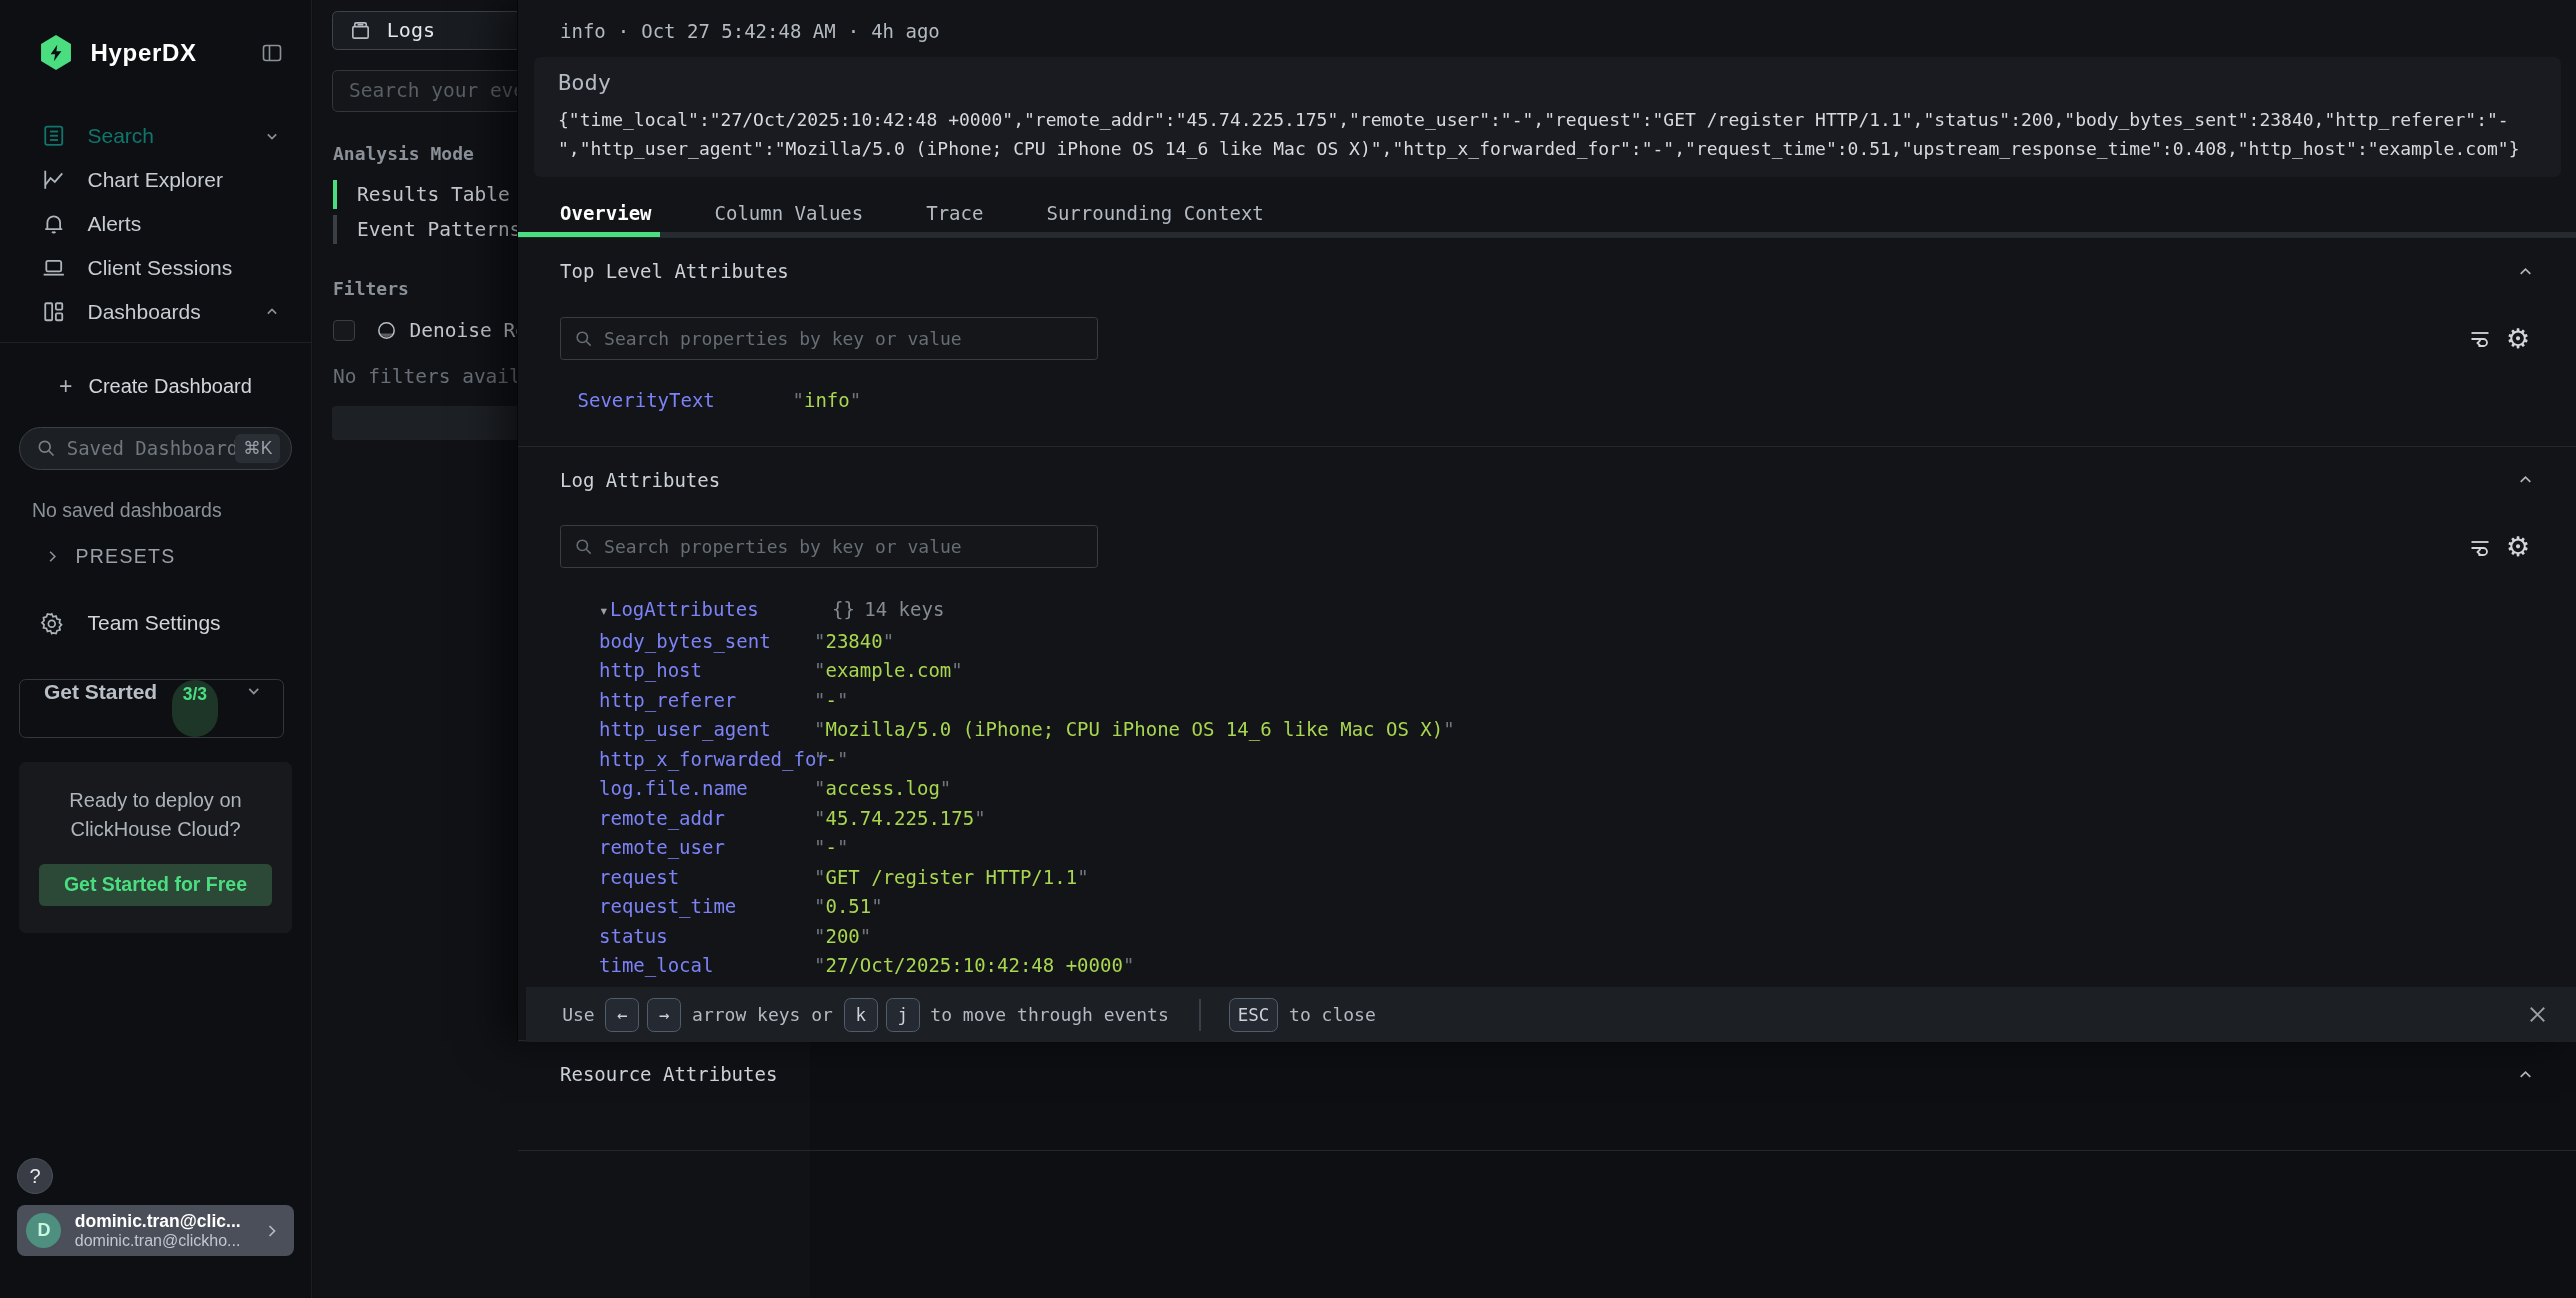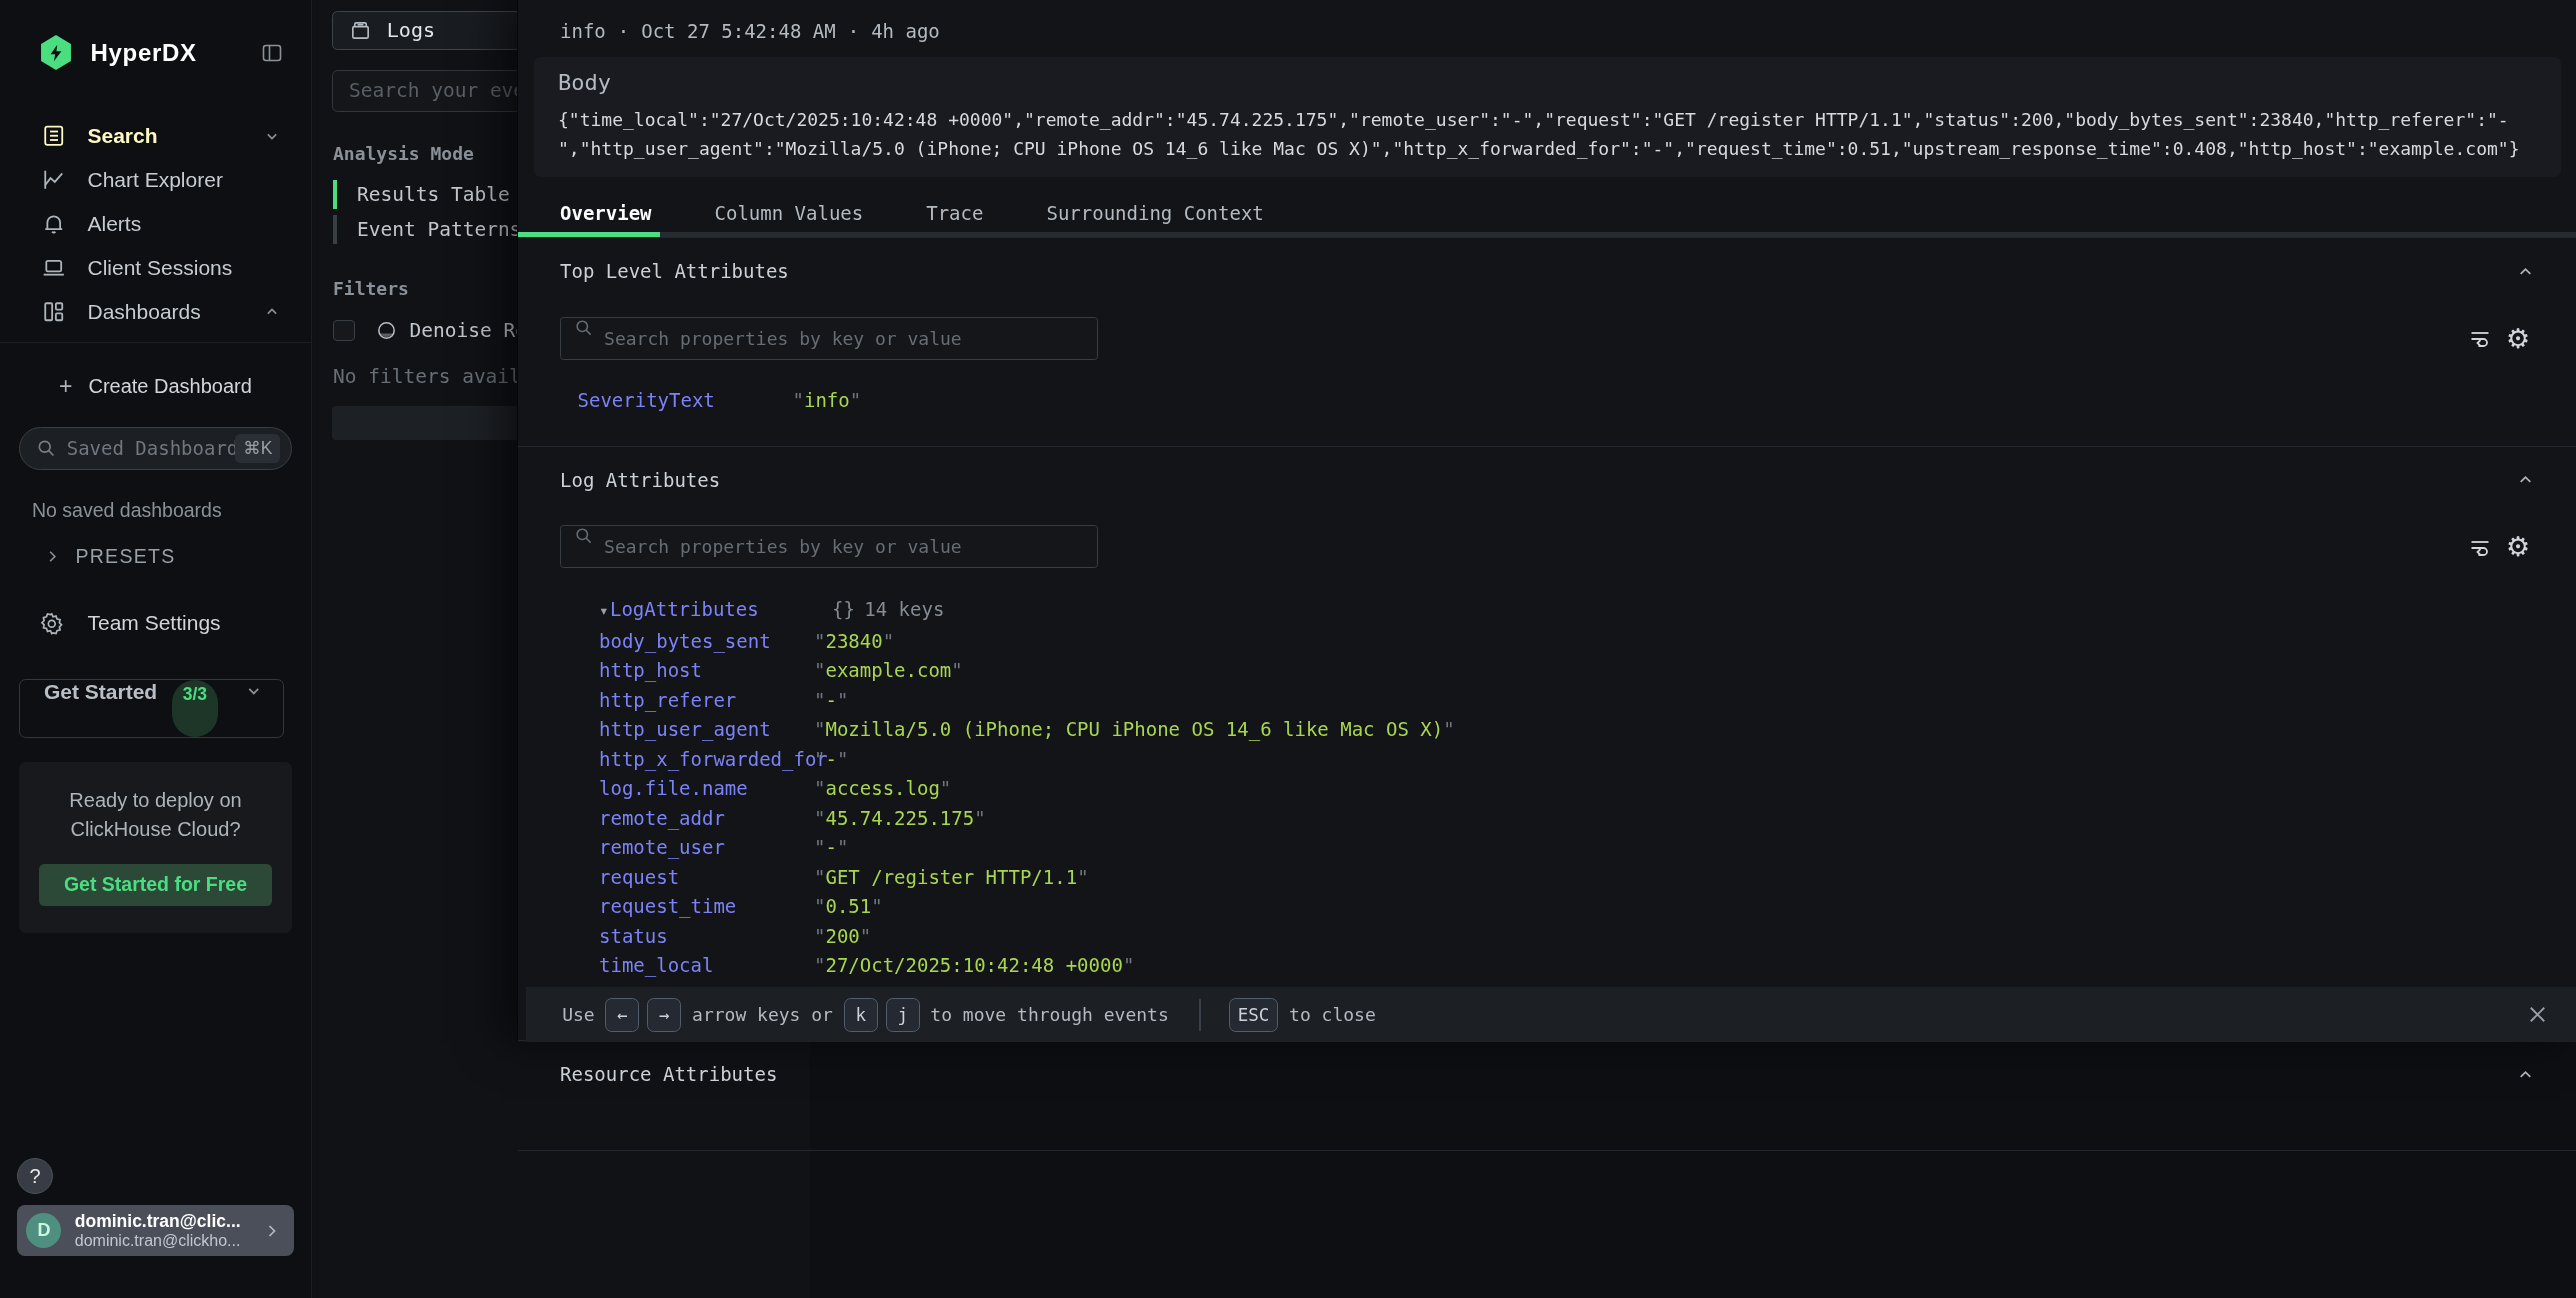--- a/index.html
+++ b/index.html
@@ -14,21 +14,21 @@
   .logo-hex { width:34px; height:35px; background:#4ade80; flex:0 0 auto;
               clip-path:polygon(50% 0,94% 26%,94% 74%,50% 100%,6% 74%,6% 26%);
               display:flex; align-items:center; justify-content:center; }
   .logo-hex svg { width:20px; height:20px; }
   .brand { color:#fff; font-size:24px; font-weight:bold; margin-left:17.5px; letter-spacing:0.7px; flex:1; }
   .panel-toggle { color:#8b9199; display:flex; }
   .nav { margin-top:44px; display:flex; flex-direction:column; }
   .nav-item { display:flex; align-items:center; height:44px; padding:0 29.5px 0 39px;
               color:#c7ccd2; font-size:21px; cursor:pointer; }
   .nav-item .nico { width:29.5px; height:29.5px; margin-right:19px; color:#aeb4bc; display:flex; align-items:center; justify-content:center; }
-  .nav-item.active, .nav-item.active .nico { color:#fef9c3; font-weight:bold; }
+  .nav-item.active, .nav-item.active .nico { color:#0f766e; font-weight:normal; }
   .nav-item .spacer { flex:1; }
   .nav-item .chev { color:#8b9199; display:flex; }
   .side-divider { border-top:0.7px solid #1d2126; margin-top:8px; }
   .create-dash { display:flex; align-items:center; color:#d2d6db; font-size:20px; padding:29.5px 0 0 59px; cursor:pointer; }
   .create-dash .plus { font-size:23px; color:#aeb4bc; margin-right:16px; }
   .saved-pill { margin:27px 19px 0 19px; height:43px; border:0.7px solid #3a4046; background:#1c1f24;
                 border-radius:671px; display:flex; align-items:center; padding:0 10.7px 0 16px; }
   .saved-pill .mag { color:#787e86; display:flex; margin-right:10.7px; }
   .saved-pill input { flex:1; background:transparent; border:none; outline:none;
                       color:#aab0b8; font-size:19px; font-family:"DejaVu Sans Mono",monospace; min-width:0; }
@@ -101,21 +101,21 @@
   .tab-strip { height:4.7px; background:#262b31; position:relative; }
   .tab-indicator { position:absolute; left:0; top:0; width:142px; height:4.7px; background:#4ade80; }
 
   .section { border-top:0.7px solid #23272d; padding:21.5px 39px 27px 42px; }
   .section.last { border-bottom:0.7px solid #23272d; padding-bottom:64px; }
   .sec-head { display:flex; align-items:center; }
   .sec-title { color:#ccd1d7; font-size:19px; flex:1; }
   .sec-chev { color:#aeb4bc; display:flex; cursor:pointer; }
   .controls-row { display:flex; align-items:center; margin-top:34px; }
   .prop-search { width:538px; height:43px; border:0.7px solid #383d44; border-radius:3.4px; background:#14161a;
-                 display:flex; padding:0 13.4px; }
+                 display:flex; align-items:center; padding:0 13.4px; }
   .prop-search .mag { color:#676d75; display:flex; margin-right:10.7px; }
   .prop-search input { flex:1; background:transparent; border:none; outline:none; color:#c7ccd2;
                        font-size:18px; font-family:"DejaVu Sans Mono",monospace; }
   .prop-search input::placeholder { color:#676d75; }
   .controls-row .cspacer { flex:1; }
   .icon-btn { color:#d2d6db; display:flex; align-items:center; justify-content:center;
               width:38px; height:38px; cursor:pointer; }
   .gear-glyph { font-size:27px; line-height:1; font-family:"DejaVu Sans",sans-serif; }
 
   .kv-rows { margin-top:29.5px; }

